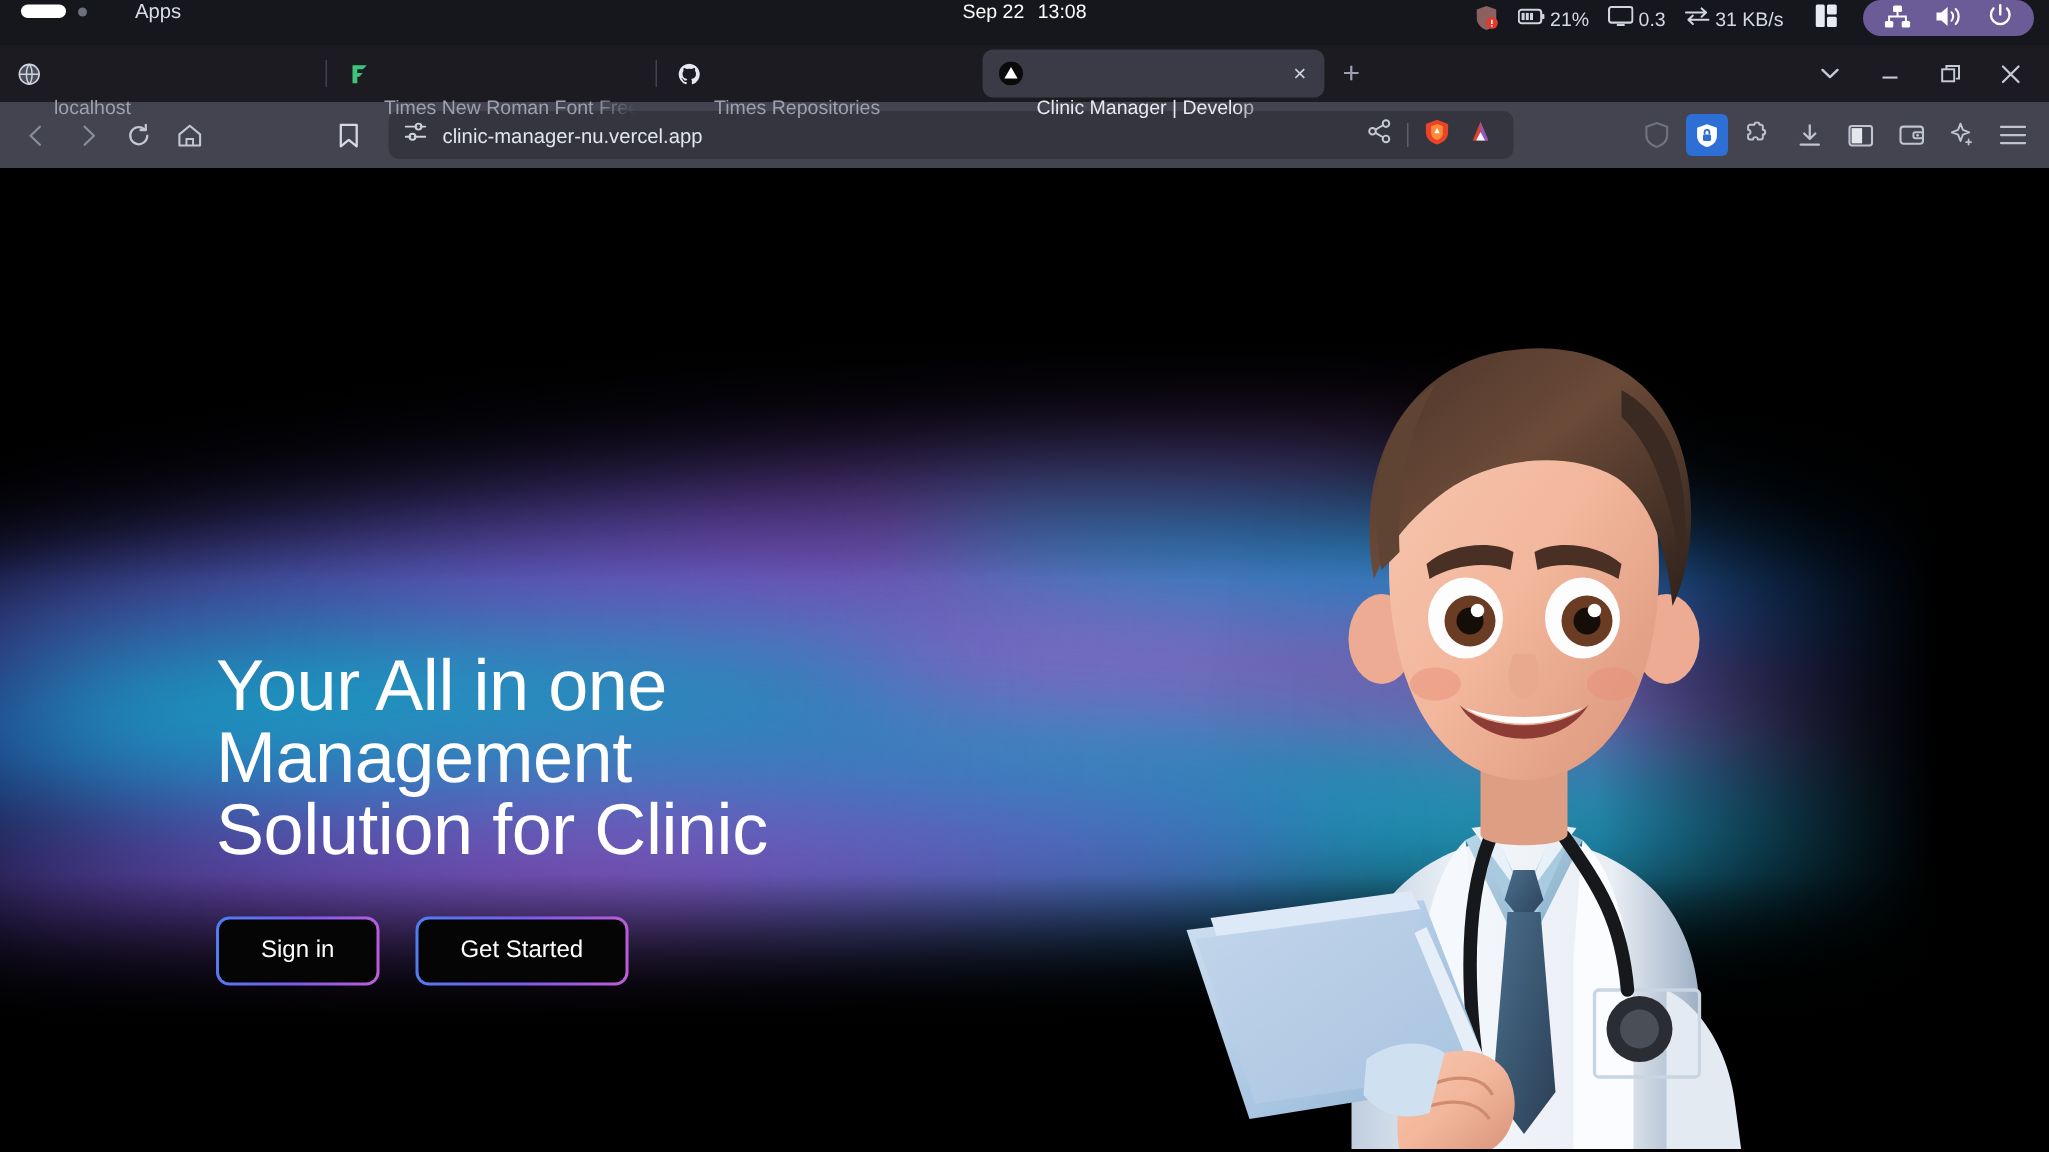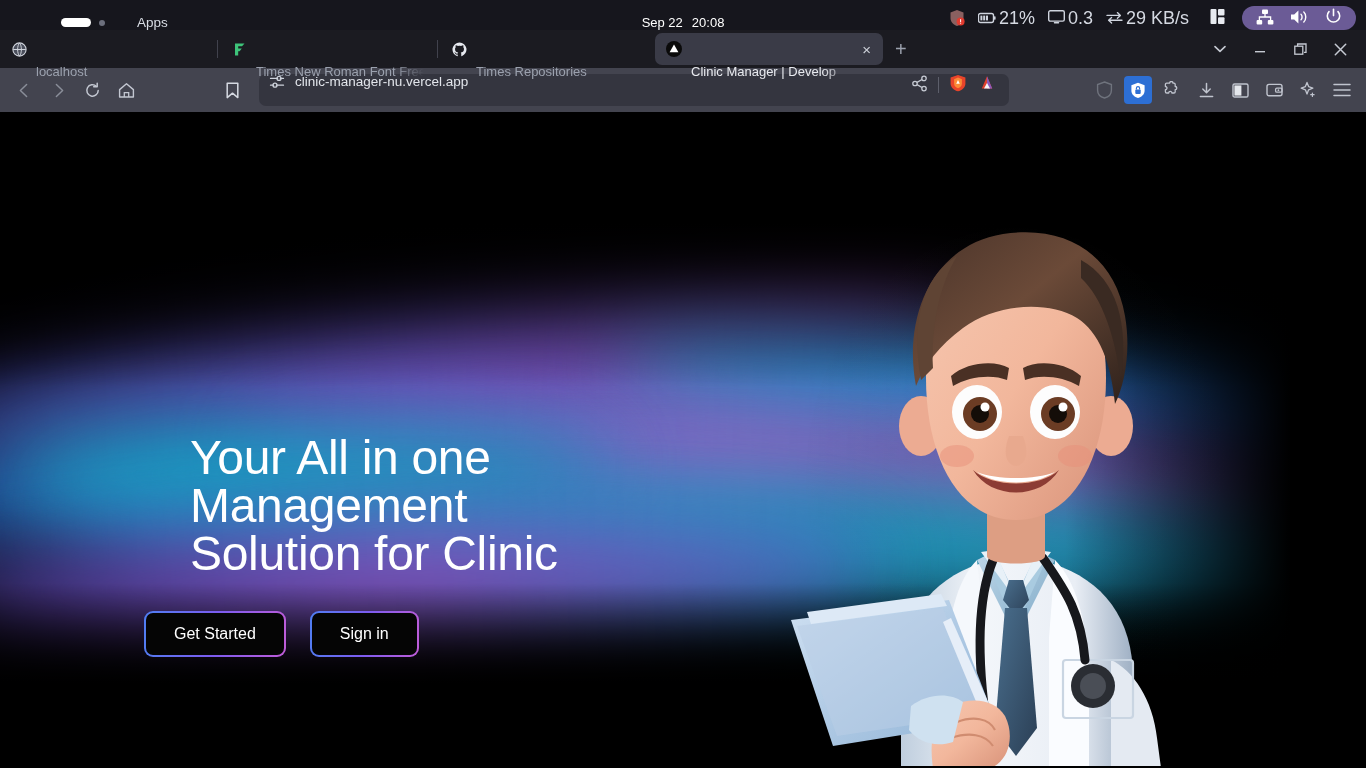--- a/index.html
+++ b/index.html
@@ -7,44 +7,43 @@
     width: 1366px; height: 768px;
     background: #000;
     font-family: "Liberation Sans", sans-serif;
     overflow: hidden;
   }
 
   
   .sysbar {
     height: 30px; width: 100%;
     background: #16161d;
-    display: flex; align-items: flex-end;
+    display: flex; align-items: flex-start;
     position: relative;
     color: #cfd3dc;
     font-size: 13px;
-    padding-left: 47px;
   }
   .sys-left { display: flex; align-items: center; gap: 8px; padding-left: 14px; }
   .ws-pill {
     width: 30px; height: 9px; border-radius: 5px; background: #ffffff;
   }
   .ws-dot { width: 6px; height: 6px; border-radius: 50%; background: #6c6f7d; }
   .apps-label { margin-left: 24px; color: #d8dce4; font-size: 13.5px; }
 
   .sys-center {
     position: absolute; left: 50%; transform: translateX(-50%);
     display: flex; gap: 9px; font-size: 13px; color: #ffffff;
     white-space: nowrap;
   }
 
   .sys-right {
     margin-left: auto; display: flex; align-items: center; gap: 13px;
     padding-right: 10px;
   }
-  .tray-item { display: flex; align-items: center; gap: 3px; font-size: 18px; color: #c8cdd8; }
+  .tray-item { display: flex; align-items: center; gap: 3px; font-size: 13px; color: #c8cdd8; }
   .tray-val { color: #d5d9e2; }
   .shield-warn { position: relative; width: 16px; height: 18px; }
 
   .sys-pill {
     background: #6b5b96; border-radius: 14px;
     height: 24px; display: flex; align-items: center; gap: 16px;
     padding: 0 14px;
   }
 
   
@@ -85,21 +84,21 @@
     background: #43444f;
     display: flex; align-items: center; gap: 2px;
     padding: 0 8px;
   }
   .navbtn { width: 32px; height: 32px; display: flex; align-items: center; justify-content: center; color: #c3c7d1; }
   .navbtn.dim { color: #8a8e99; }
   .bookmark-btn { width: 34px; height: 32px; display: flex; align-items: center; justify-content: center; color: #d6dae2; margin-left: 6px; }
 
   .urlbox {
     flex: 1; height: 32px; background: #34353f; border-radius: 7px;
-    display: flex; align-items: flex-start; gap: 10px; padding: 0 10px;
+    display: flex; align-items: center; gap: 10px; padding: 0 10px;
     margin: 0 8px; max-width: 750px;
   }
   .url-text { color: #e2e5eb; font-size: 13.5px; flex: 1; }
   .url-actions { display: flex; align-items: center; gap: 10px; padding-right: 2px; }
   .vert-div { width: 1px; height: 16px; background: #5d5f6b; }
 
   .toolbar-right { display: flex; align-items: center; gap: 6px; margin-left: auto; padding-right: 2px; }
   .tb { width: 28px; height: 28px; display: flex; align-items: center; justify-content: center; color: #b9bdc7; }
   .tb.active-blue { background: #2d6fd4; border-radius: 4px; }
 
@@ -115,21 +114,21 @@
   .b5 { left: -5%;  top: 63%;  width: 70%;  height: 110px; background: linear-gradient(90deg,#5b46b5,#8b4fc0,#4f5fc0); border-radius: 50%; transform: rotate(-2deg); opacity:.8; }
   .b6 { left: 45%;  top: 36%;  width: 60%;  height: 100px; background: linear-gradient(90deg,#12a3c2,#1f7cd0,#1a4fb0); border-radius: 50%; transform: rotate(5deg); opacity:.85; }
   .b7 { left: 0%;   top: 48%;  width: 45%;  height: 90px;  background: linear-gradient(90deg,#17b2c6,#0f8fb5); border-radius: 50%; transform: rotate(-1deg); opacity:.75; }
   .vig-top { position: absolute; left: 0; right: 0; top: 0; height: 42%; background: linear-gradient(180deg,#000 40%,rgba(0,0,0,0)); }
   .vig-bottom { position: absolute; left: 0; right: 0; bottom: 0; height: 28%; background: linear-gradient(0deg,#000 45%,rgba(0,0,0,0)); }
   .vig-right { position: absolute; right: 0; top: 0; bottom: 0; width: 22%; background: linear-gradient(270deg,#000 25%,rgba(0,0,0,0)); }
 
   .hero-copy { position: absolute; left: 144px; top: 322px; z-index: 5; }
   .hero-title {
     color: #fff; font-size: 48px; line-height: 1.0; font-weight: 400;
-    letter-spacing: -0.3px; max-width: 470px; margin-left: 46px;
+    letter-spacing: -0.3px; max-width: 470px;
   }
   .hero-title span { display: block; }
   .hero-btns { display: flex; gap: 24px; margin-top: 33px; }
   .gbtn {
     padding: 2px; border-radius: 9px;
     background: linear-gradient(100deg,#4f7ef2,#7b5cf0,#c05cd8);
     display: inline-block;
   }
   .gbtn > span {
     display: block; background: #050505; border-radius: 7px;
@@ -145,21 +144,21 @@
 
 <div class="sysbar">
   <div class="sys-left">
     <div class="ws-pill"></div>
     <div class="ws-dot"></div>
     <div class="apps-label">Apps</div>
   </div>
 
   <div class="sys-center">
     <span>Sep 22</span>
-    <span>20:08</span>
+    <span>13:08</span>
   </div>
 
   <div class="sys-right">
     <span class="shield-warn">
       <svg width="16" height="18" viewBox="0 0 16 18">
         <path d="M8 1 L14.5 3.4 V9 C14.5 13 11.6 15.8 8 17 C4.4 15.8 1.5 13 1.5 9 V3.4 Z" fill="#8a6060"></path>
         <circle cx="11.6" cy="12.4" r="4" fill="#e03a2f"></circle>
         <rect x="11.1" y="10.2" width="1" height="2.8" fill="#fff"></rect>
         <rect x="11.1" y="13.7" width="1" height="1" fill="#fff"></rect>
       </svg>
@@ -188,21 +187,21 @@
       <span class="tray-val">0.3</span>
     </span>
 
     <span class="tray-item">
       <span>
         <svg width="17" height="13" viewBox="0 0 17 13">
           <path d="M1 4.4 H14 M11.4 1.6 L14.4 4.4 L11.4 7.2" fill="none" stroke="#cfd4de" stroke-width="1.35" stroke-linecap="round" stroke-linejoin="round"></path>
           <path d="M16 9.2 H3 M5.6 6.4 L2.6 9.2 L5.6 12" fill="none" stroke="#cfd4de" stroke-width="1.35" stroke-linecap="round" stroke-linejoin="round"></path>
         </svg>
       </span>
-      <span class="tray-val">29 KB/s</span>
+      <span class="tray-val">31 KB/s</span>
     </span>
 
     <span style="margin-left:8px;">
       <svg width="19" height="17" viewBox="0 0 19 17">
         <rect x="0.5" y="1" width="6" height="15" rx="1" fill="#e7eaf0"></rect>
         <rect x="8" y="1" width="6.5" height="6.6" rx="1" fill="#e7eaf0"></rect>
         <rect x="8" y="9.2" width="6.5" height="6.8" rx="1" fill="#e7eaf0"></rect>
       </svg>
     </span>
 
@@ -546,20 +545,20 @@
   </div>
 
   <div class="hero-copy">
     <h1 class="hero-title">
       <span>Your All in one</span>
       <span>Management</span>
       <span>Solution for Clinic</span>
     </h1>
     <div class="hero-btns">
       <span class="gbtn">
+        <span>Sign in</span>
+      </span>
+      <span class="gbtn">
         <span>Get Started</span>
       </span>
-      <span class="gbtn">
-        <span>Sign in</span>
-      </span>
     </div>
   </div>
 </div>
 
 </body></html>

